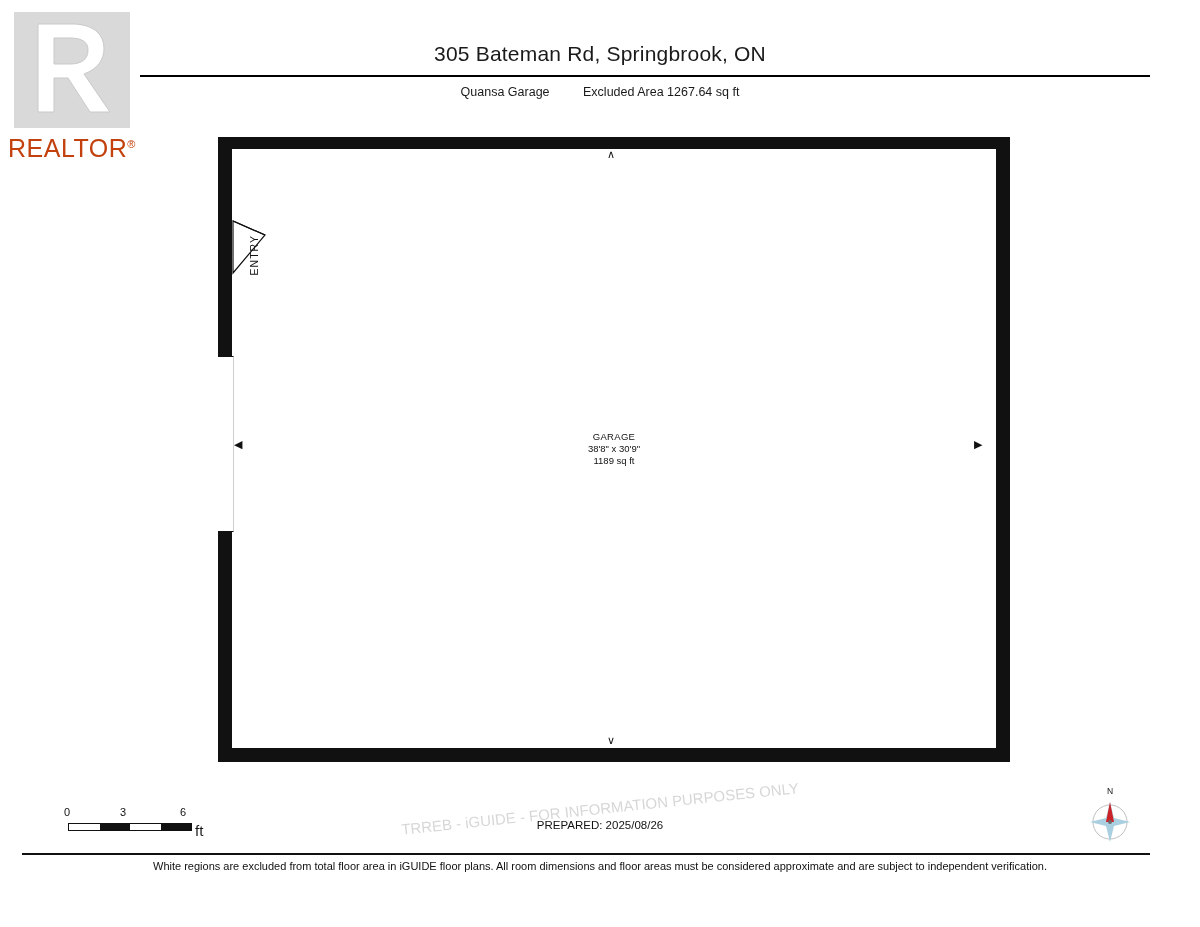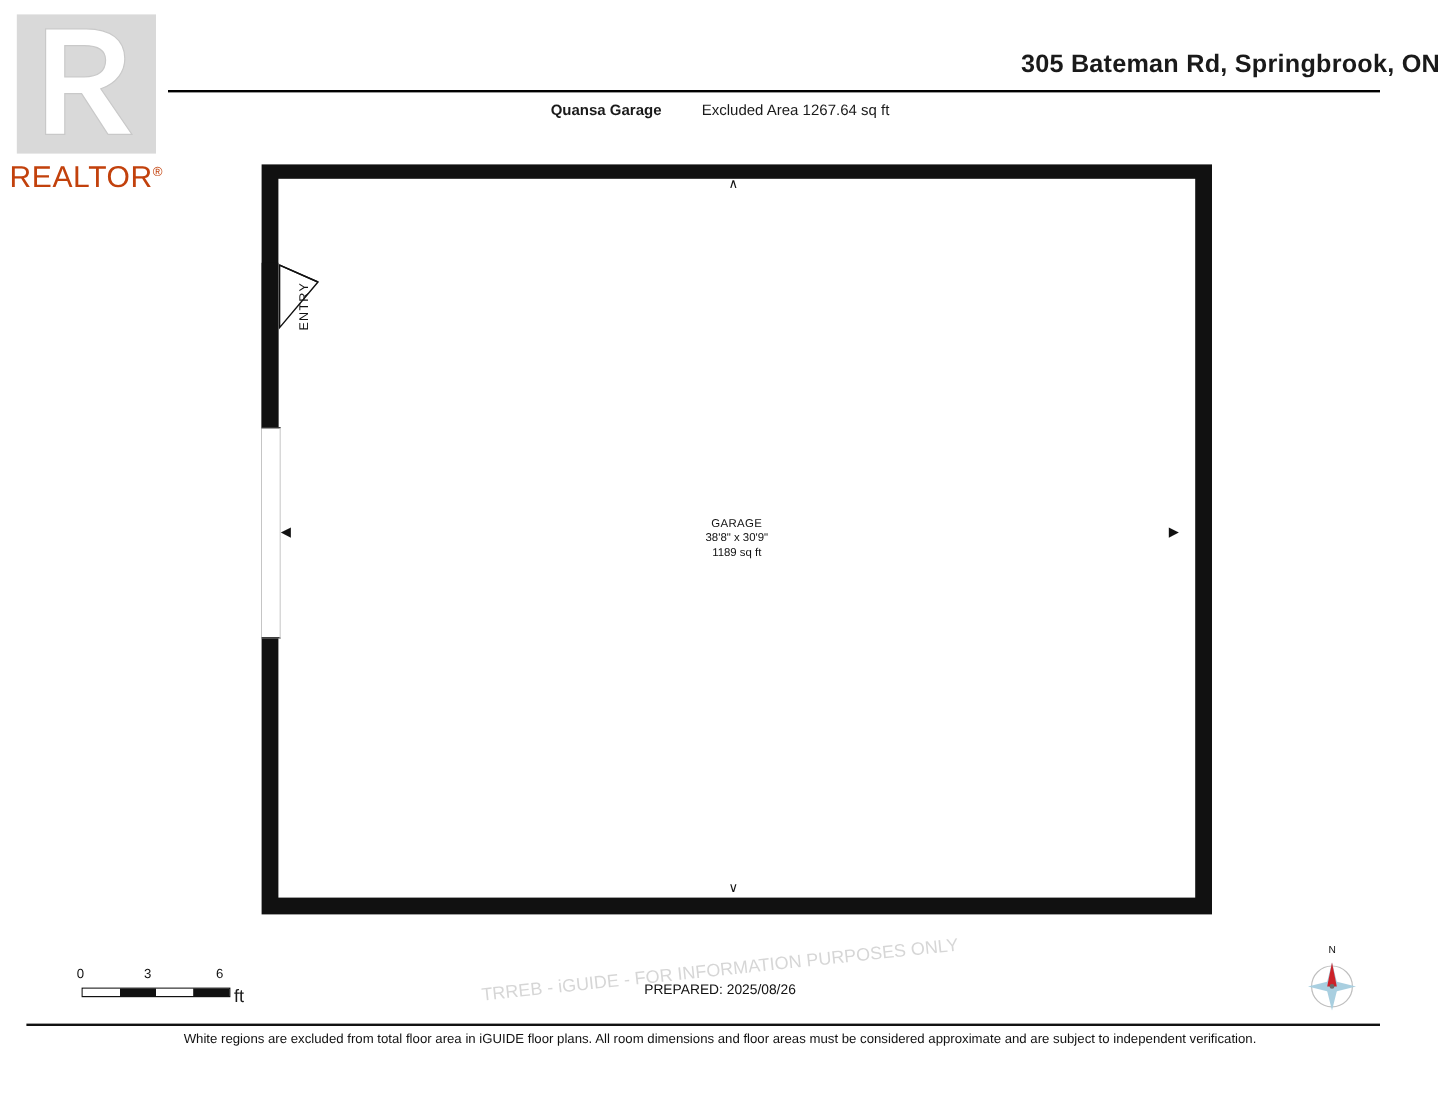--- a/index.html
+++ b/index.html
@@ -53,43 +53,43 @@
     font-size: 11px;
     vertical-align: super;
   }
 
   
   #header-title {
     position: absolute;
     left: 0;
     top: 42px;
     width: 1200px;
-    text-align: right;
+    text-align: center;
     font-size: 21px;
-    font-weight: bold;
+    font-weight: normal;
     letter-spacing: 0.2px;
   }
   #header-rule {
     position: absolute;
     left: 140px;
     top: 75px;
     width: 1010px;
     height: 2px;
     background: #000000;
   }
   #subheader {
     position: absolute;
     left: 0;
     top: 85px;
     width: 1200px;
     text-align: center;
     font-size: 12.5px;
   }
   #subheader .unit-name {
-    font-weight: bold;
+    font-weight: normal;
   }
   #subheader .excluded {
     margin-left: 30px;
     font-weight: normal;
   }
 
   
   #plan {
     position: absolute;
     left: 218px;

